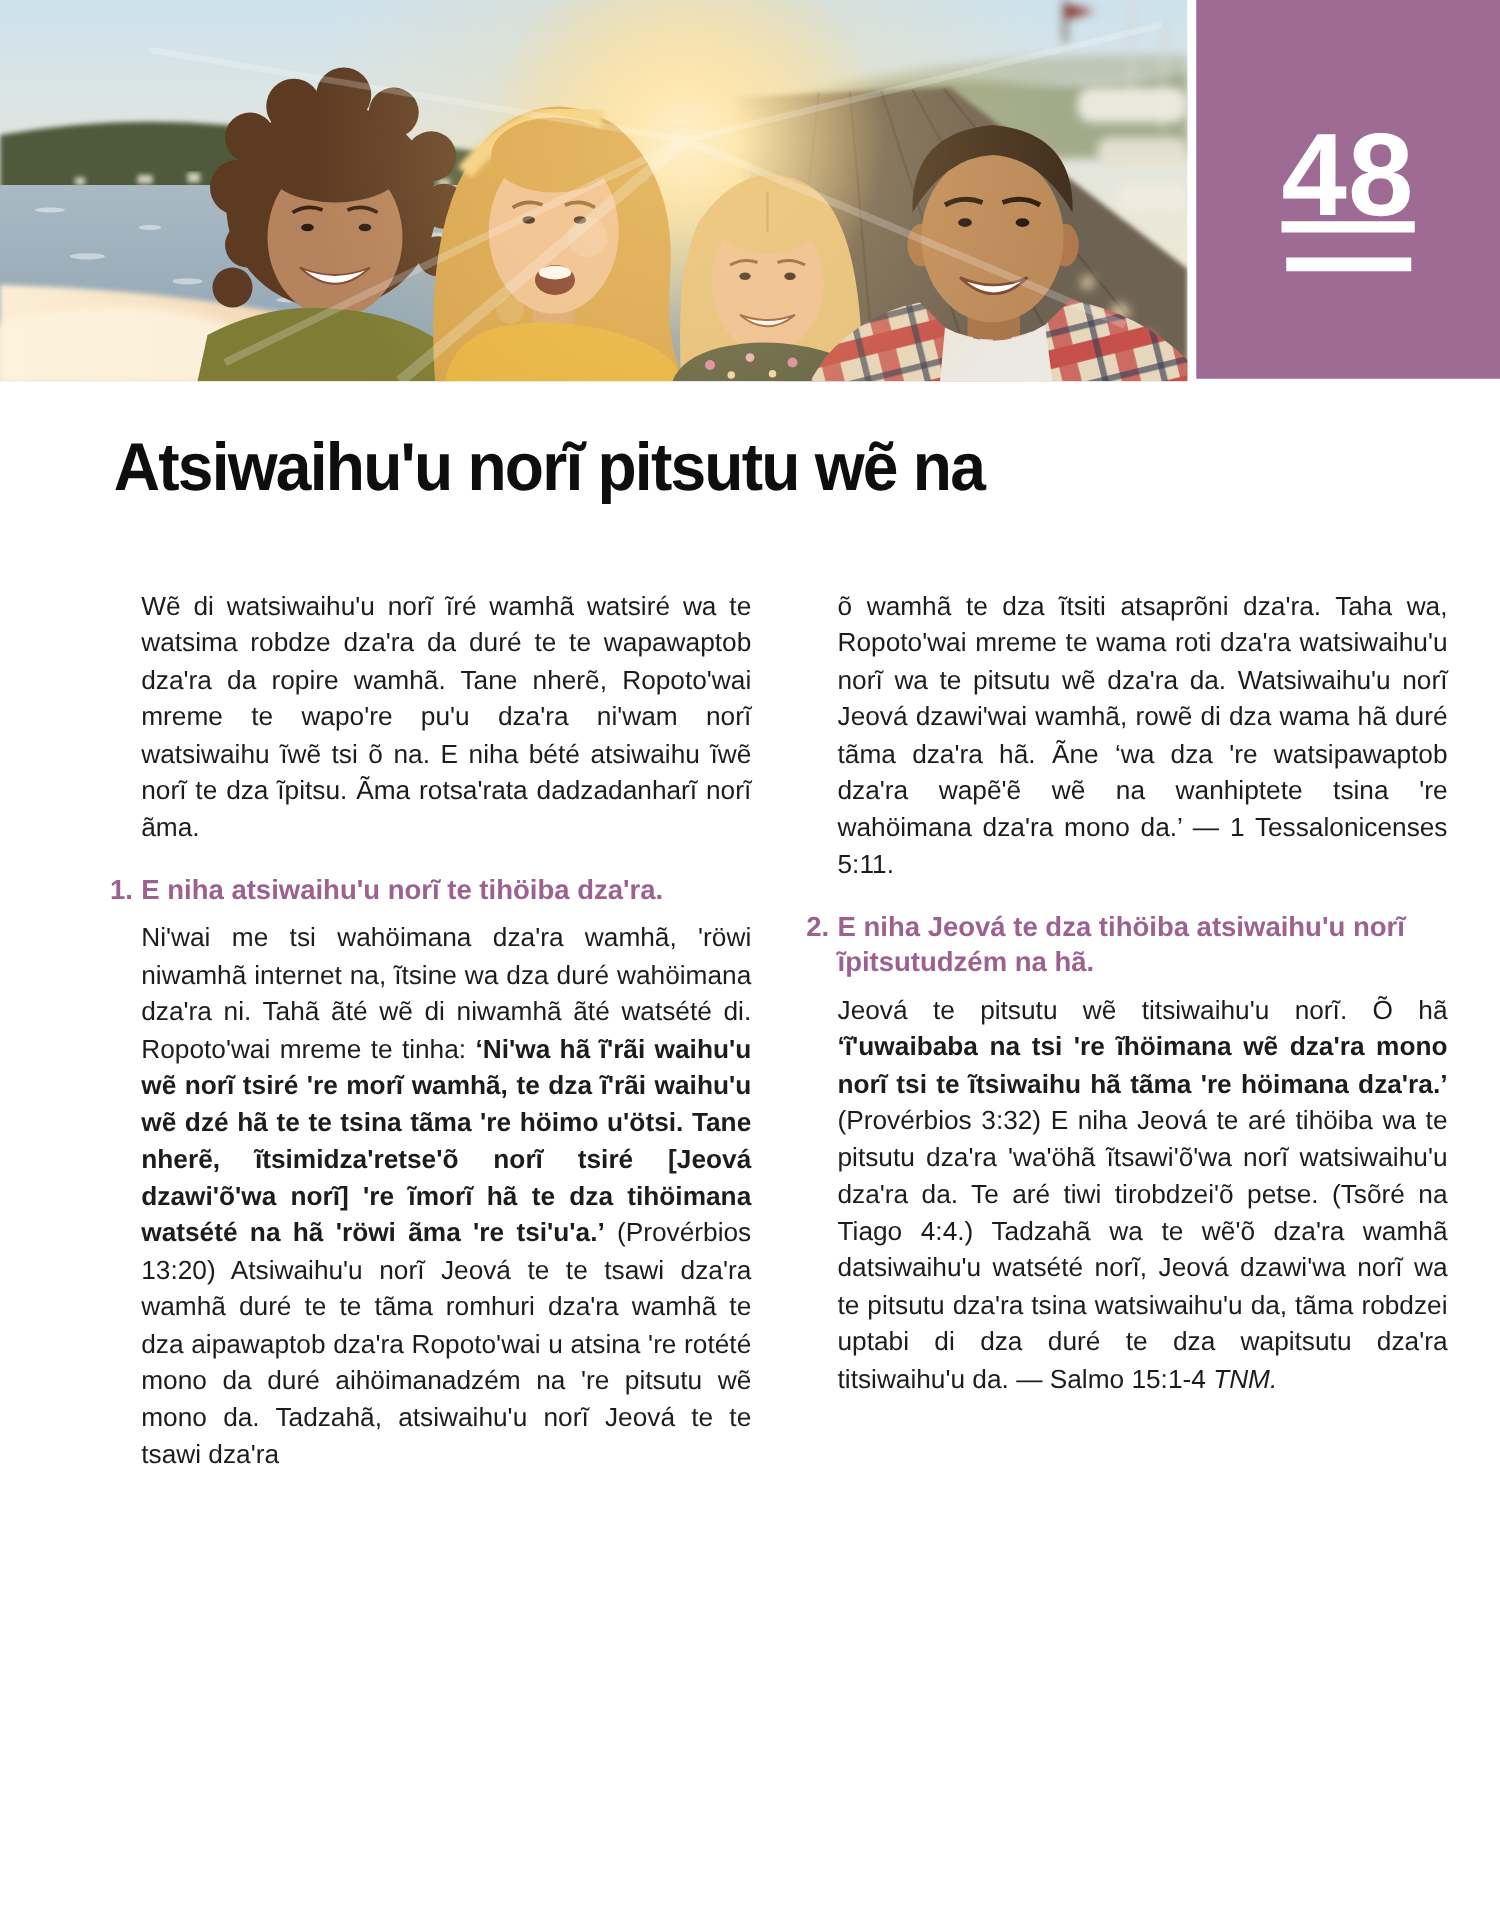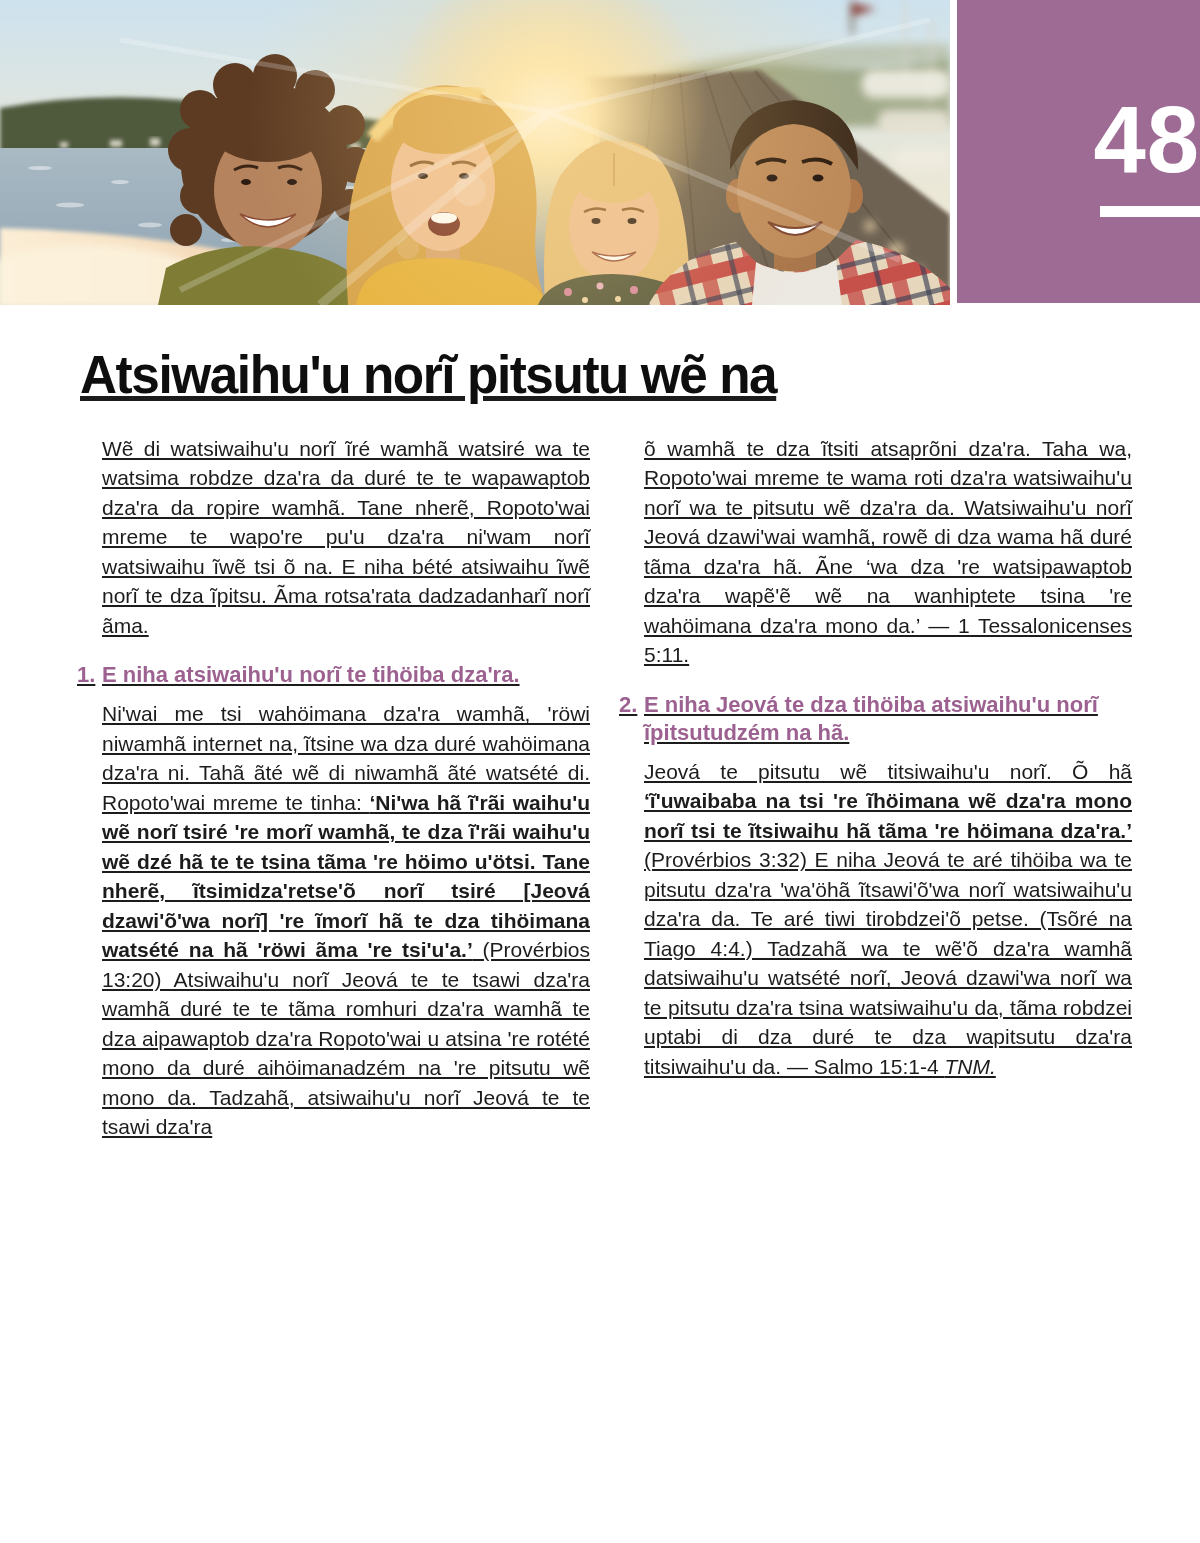--- a/index.html
+++ b/index.html
@@ -6,32 +6,32 @@
   body{
     width:1200px;height:1543px;position:relative;background:#ffffff;
     font-family:"Liberation Sans","DejaVu Sans",sans-serif;color:#1c1c1c;
     -webkit-font-smoothing:antialiased;overflow:hidden;
   }
   .photo-band{position:absolute;left:0;top:0;width:950px;height:305px;overflow:hidden;}
   .photo-band svg{display:block;width:950px;height:305px;}
   .lesson-block{
     position:absolute;left:957px;top:0;width:243px;height:303px;
     background:var(--accent,#9d6b94);color:#fff;
-    display:flex;flex-direction:column;align-items:flex-end;justify-content:center;
-    padding-top:6px;box-sizing:border-box;
+    display:flex;flex-direction:column;align-items:center;justify-content:center;
+    padding-top:6px;box-sizing:border-box;text-decoration:underline;
   }
   .lesson-num{font-weight:bold;font-size:94px;line-height:1;letter-spacing:1px;}
   .lesson-bar{width:100px;height:11px;background:#ffffff;margin-top:19px;}
-  .content{position:absolute;left:77px;top:346px;width:1062px;text-decoration:underline;}
+  .content{position:absolute;left:88px;top:346px;width:1062px;}
   h1.title{
     margin:0 0 0 3px;font-weight:bold;font-size:54px;line-height:1.05;
     letter-spacing:-1.5px;color:#0e0e0e;white-space:nowrap;
     transform:scaleX(0.95);transform-origin:left center;
   }
-  .cols{display:flex;gap:29px;margin-top:31px;}
+  .cols{display:flex;gap:44px;margin-top:68px;}
   .col{width:513px;flex:none;}
   p.body{
     margin:0 0 0 25px;width:488px;font-size:21px;line-height:29.5px;
     text-align:justify;hyphens:none;
   }
   .heading{
     display:flex;margin:21px 0 10px 0;font-weight:bold;font-size:22px;
     line-height:28px;color:var(--heading,#9c6190);
   }
   .heading .hnum{width:25px;flex:none;}

